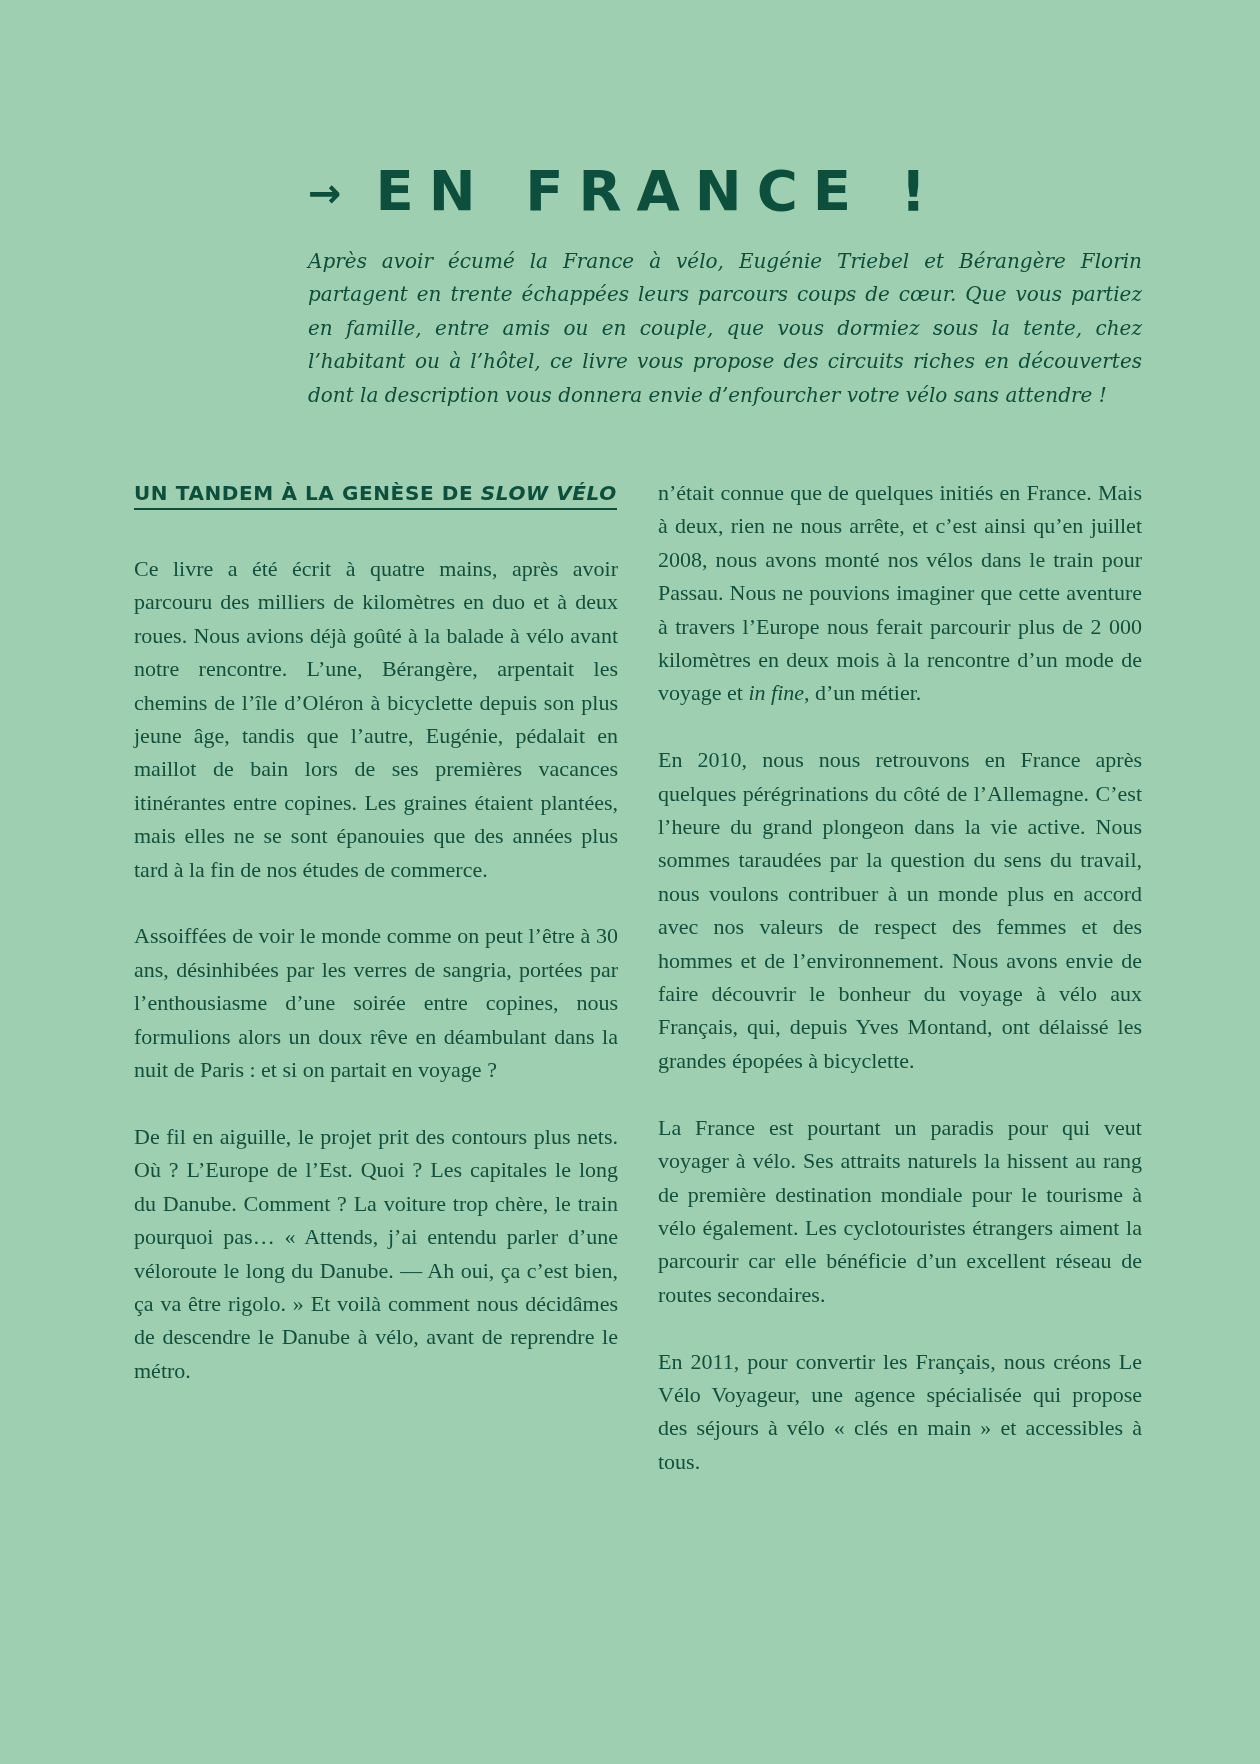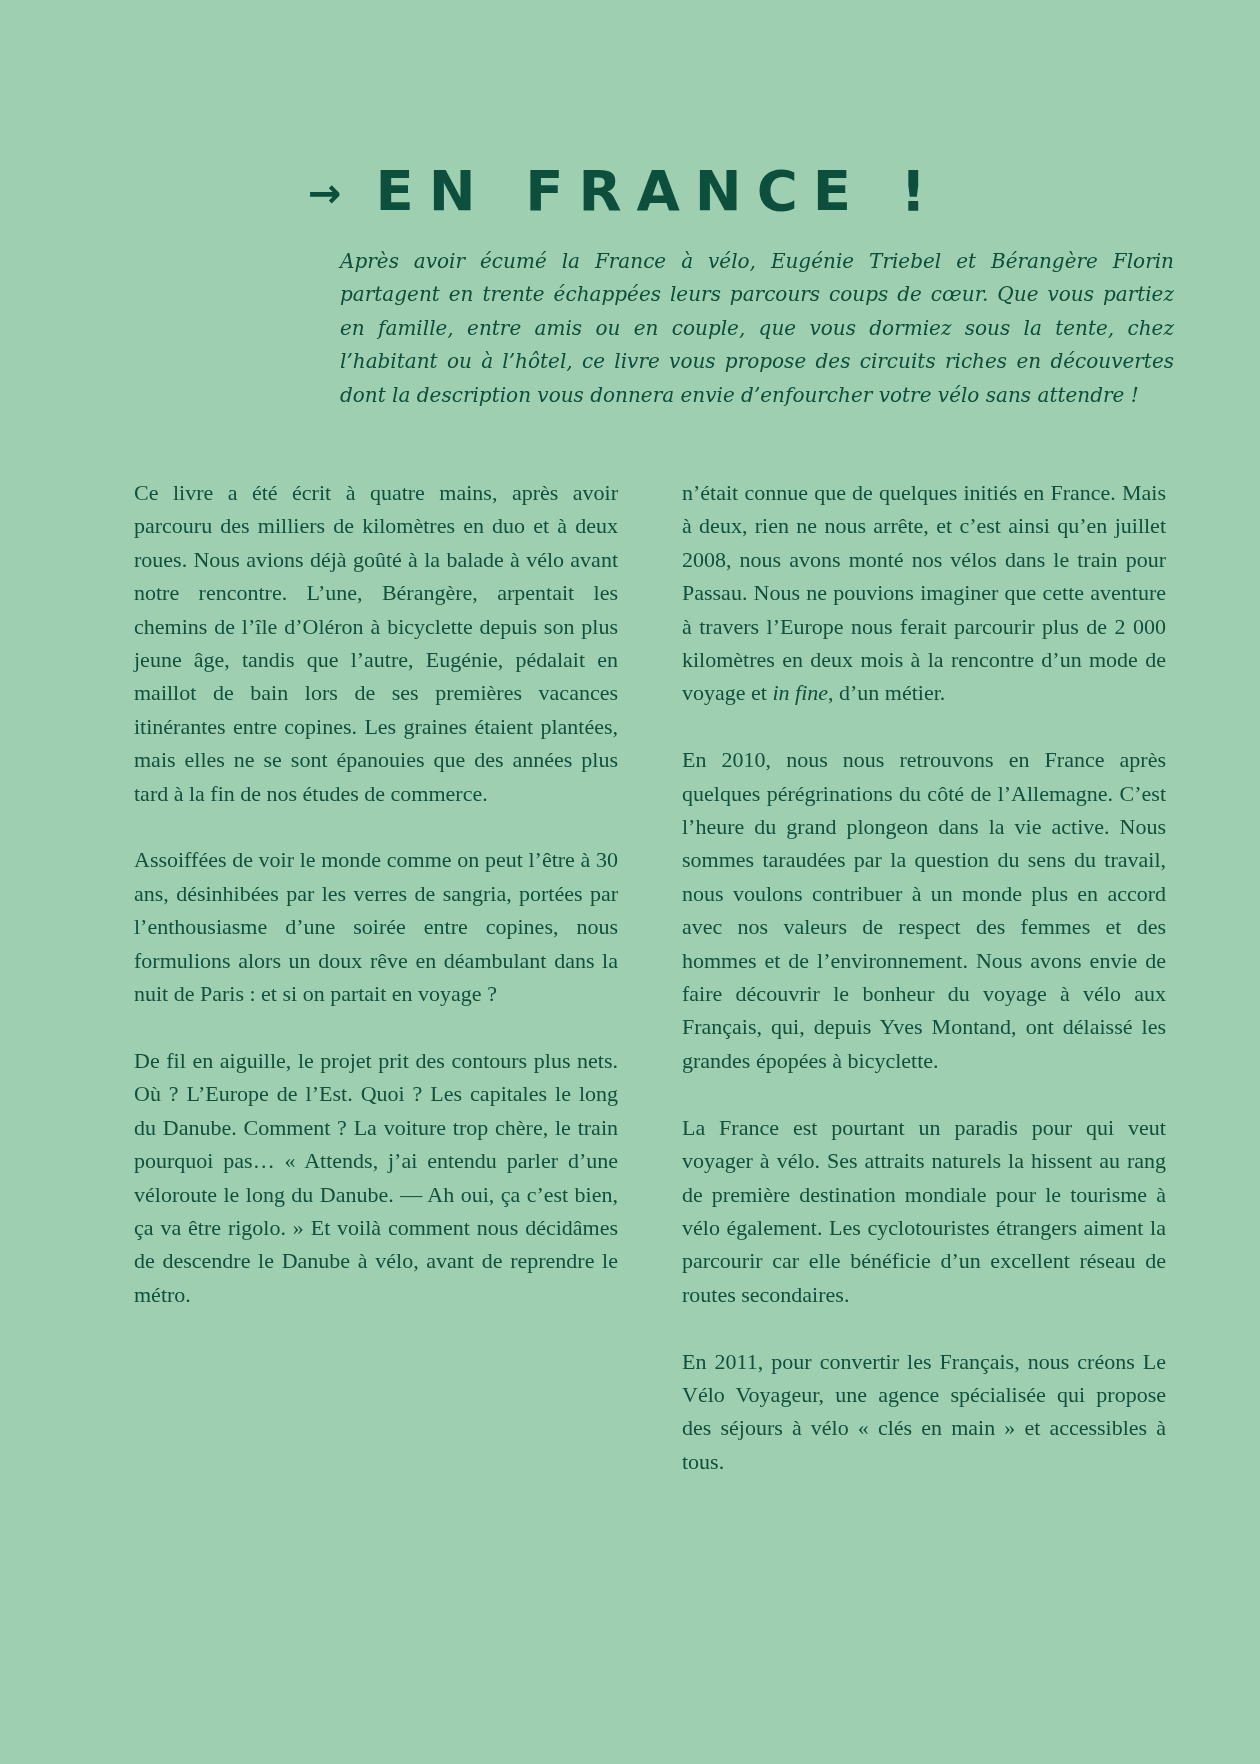--- a/index.html
+++ b/index.html
@@ -26,32 +26,31 @@
     display:inline-block; transform:translateY(2px);
   }
   .intro {
     position:absolute; left:308px; top:245px; width:834px;
     font-family:"DejaVu Serif", serif;
     font-style:italic;
     font-size:20px;
     line-height:33.4px;
     text-align:justify;
     color:#0e4d3a;
-    margin-left:32px;
   }
   .col {
     position:absolute; top:476px; width:484px;
     font-family:"Liberation Serif", serif;
     font-size:22px;
     line-height:33.4px;
     text-align:justify;
     color:#134f3d;
   }
   .col.left { left:134px; }
-  .col.right { left:658px;margin-left:24px; }
+  .col.right { left:658px; }
   .col p { margin:0 0 33.4px 0; }
   .col p.last { margin-bottom:0; }
   h2.section {
     margin:0 0 42px 0;
     font-family:"DejaVu Sans", sans-serif;
     font-weight:bold;
     font-size:20px;
     line-height:28px;
     letter-spacing:0.6px;
     color:#0b4f3c;
@@ -68,20 +67,21 @@
 <body>
 
 <div class="title">
   <span class="arrow">→</span>
   <span>EN FRANCE !</span>
 </div>
 
 <div class="intro">Après avoir écumé la France à vélo, Eugénie Triebel et Bérangère Florin partagent en trente échappées leurs parcours coups de cœur. Que vous partiez en famille, entre amis ou en couple, que vous dormiez sous la tente, chez l’habitant ou à l’hôtel, ce livre vous propose des circuits riches en découvertes dont la description vous donnera envie d’enfourcher votre vélo sans attendre !</div>
 
 <div class="col left">
+  <h2 class="section"><span>UN TANDEM À LA GENÈSE DE </span><span class="it">SLOW VÉLO</span></h2>
   <p>Ce livre a été écrit à quatre mains, après avoir parcouru des milliers de kilomètres en duo et à deux roues. Nous avions déjà goûté à la balade à vélo avant notre rencontre. L’une, Bérangère, arpentait les chemins de l’île d’Oléron à bicyclette depuis son plus jeune âge, tandis que l’autre, Eugénie, pédalait en maillot de bain lors de ses premières vacances itinérantes entre copines. Les graines étaient plantées, mais elles ne se sont épanouies que des années plus tard à la fin de nos études de commerce.</p>
   <p>Assoiffées de voir le monde comme on peut l’être à 30 ans, désinhibées par les verres de sangria, portées par l’enthousiasme d’une soirée entre copines, nous formulions alors un doux rêve en déambulant dans la nuit de Paris : et si on partait en voyage ?</p>
   <p>De fil en aiguille, le projet prit des contours plus nets. Où ? L’Europe de l’Est. Quoi ? Les capitales le long du Danube. Comment ? La voiture trop chère, le train pourquoi pas… « Attends, j’ai entendu parler d’une véloroute le long du Danube. — Ah oui, ça c’est bien, ça va être rigolo. » Et voilà comment nous décidâmes de descendre le Danube à vélo, avant de reprendre le métro.</p>
 </div>
 
 <div class="col right">
   <p><span>n’était connue que de quelques initiés en France. Mais à deux, rien ne nous arrête, et c’est ainsi qu’en juillet 2008, nous avons monté nos vélos dans le train pour Passau. Nous ne pouvions imaginer que cette aventure à travers l’Europe nous ferait parcourir plus de 2 000 kilomètres en deux mois à la rencontre d’un mode de voyage et </span><em>in fine</em><span>, d’un métier.</span></p>
   <p>En 2010, nous nous retrouvons en France après quelques pérégrinations du côté de l’Allemagne. C’est l’heure du grand plongeon dans la vie active. Nous sommes taraudées par la question du sens du travail, nous voulons contribuer à un monde plus en accord avec nos valeurs de respect des femmes et des hommes et de l’environnement. Nous avons envie de faire découvrir le bonheur du voyage à vélo aux Français, qui, depuis Yves Montand, ont délaissé les grandes épopées à bicyclette.</p>
   <p>La France est pourtant un paradis pour qui veut voyager à vélo. Ses attraits naturels la hissent au rang de première destination mondiale pour le tourisme à vélo également. Les cyclotouristes étrangers aiment la parcourir car elle bénéficie d’un excellent réseau de routes secondaires.</p>
   <p class="last">En 2011, pour convertir les Français, nous créons Le Vélo Voyageur, une agence spécialisée qui propose des séjours à vélo « clés en main » et accessibles à tous.</p>

